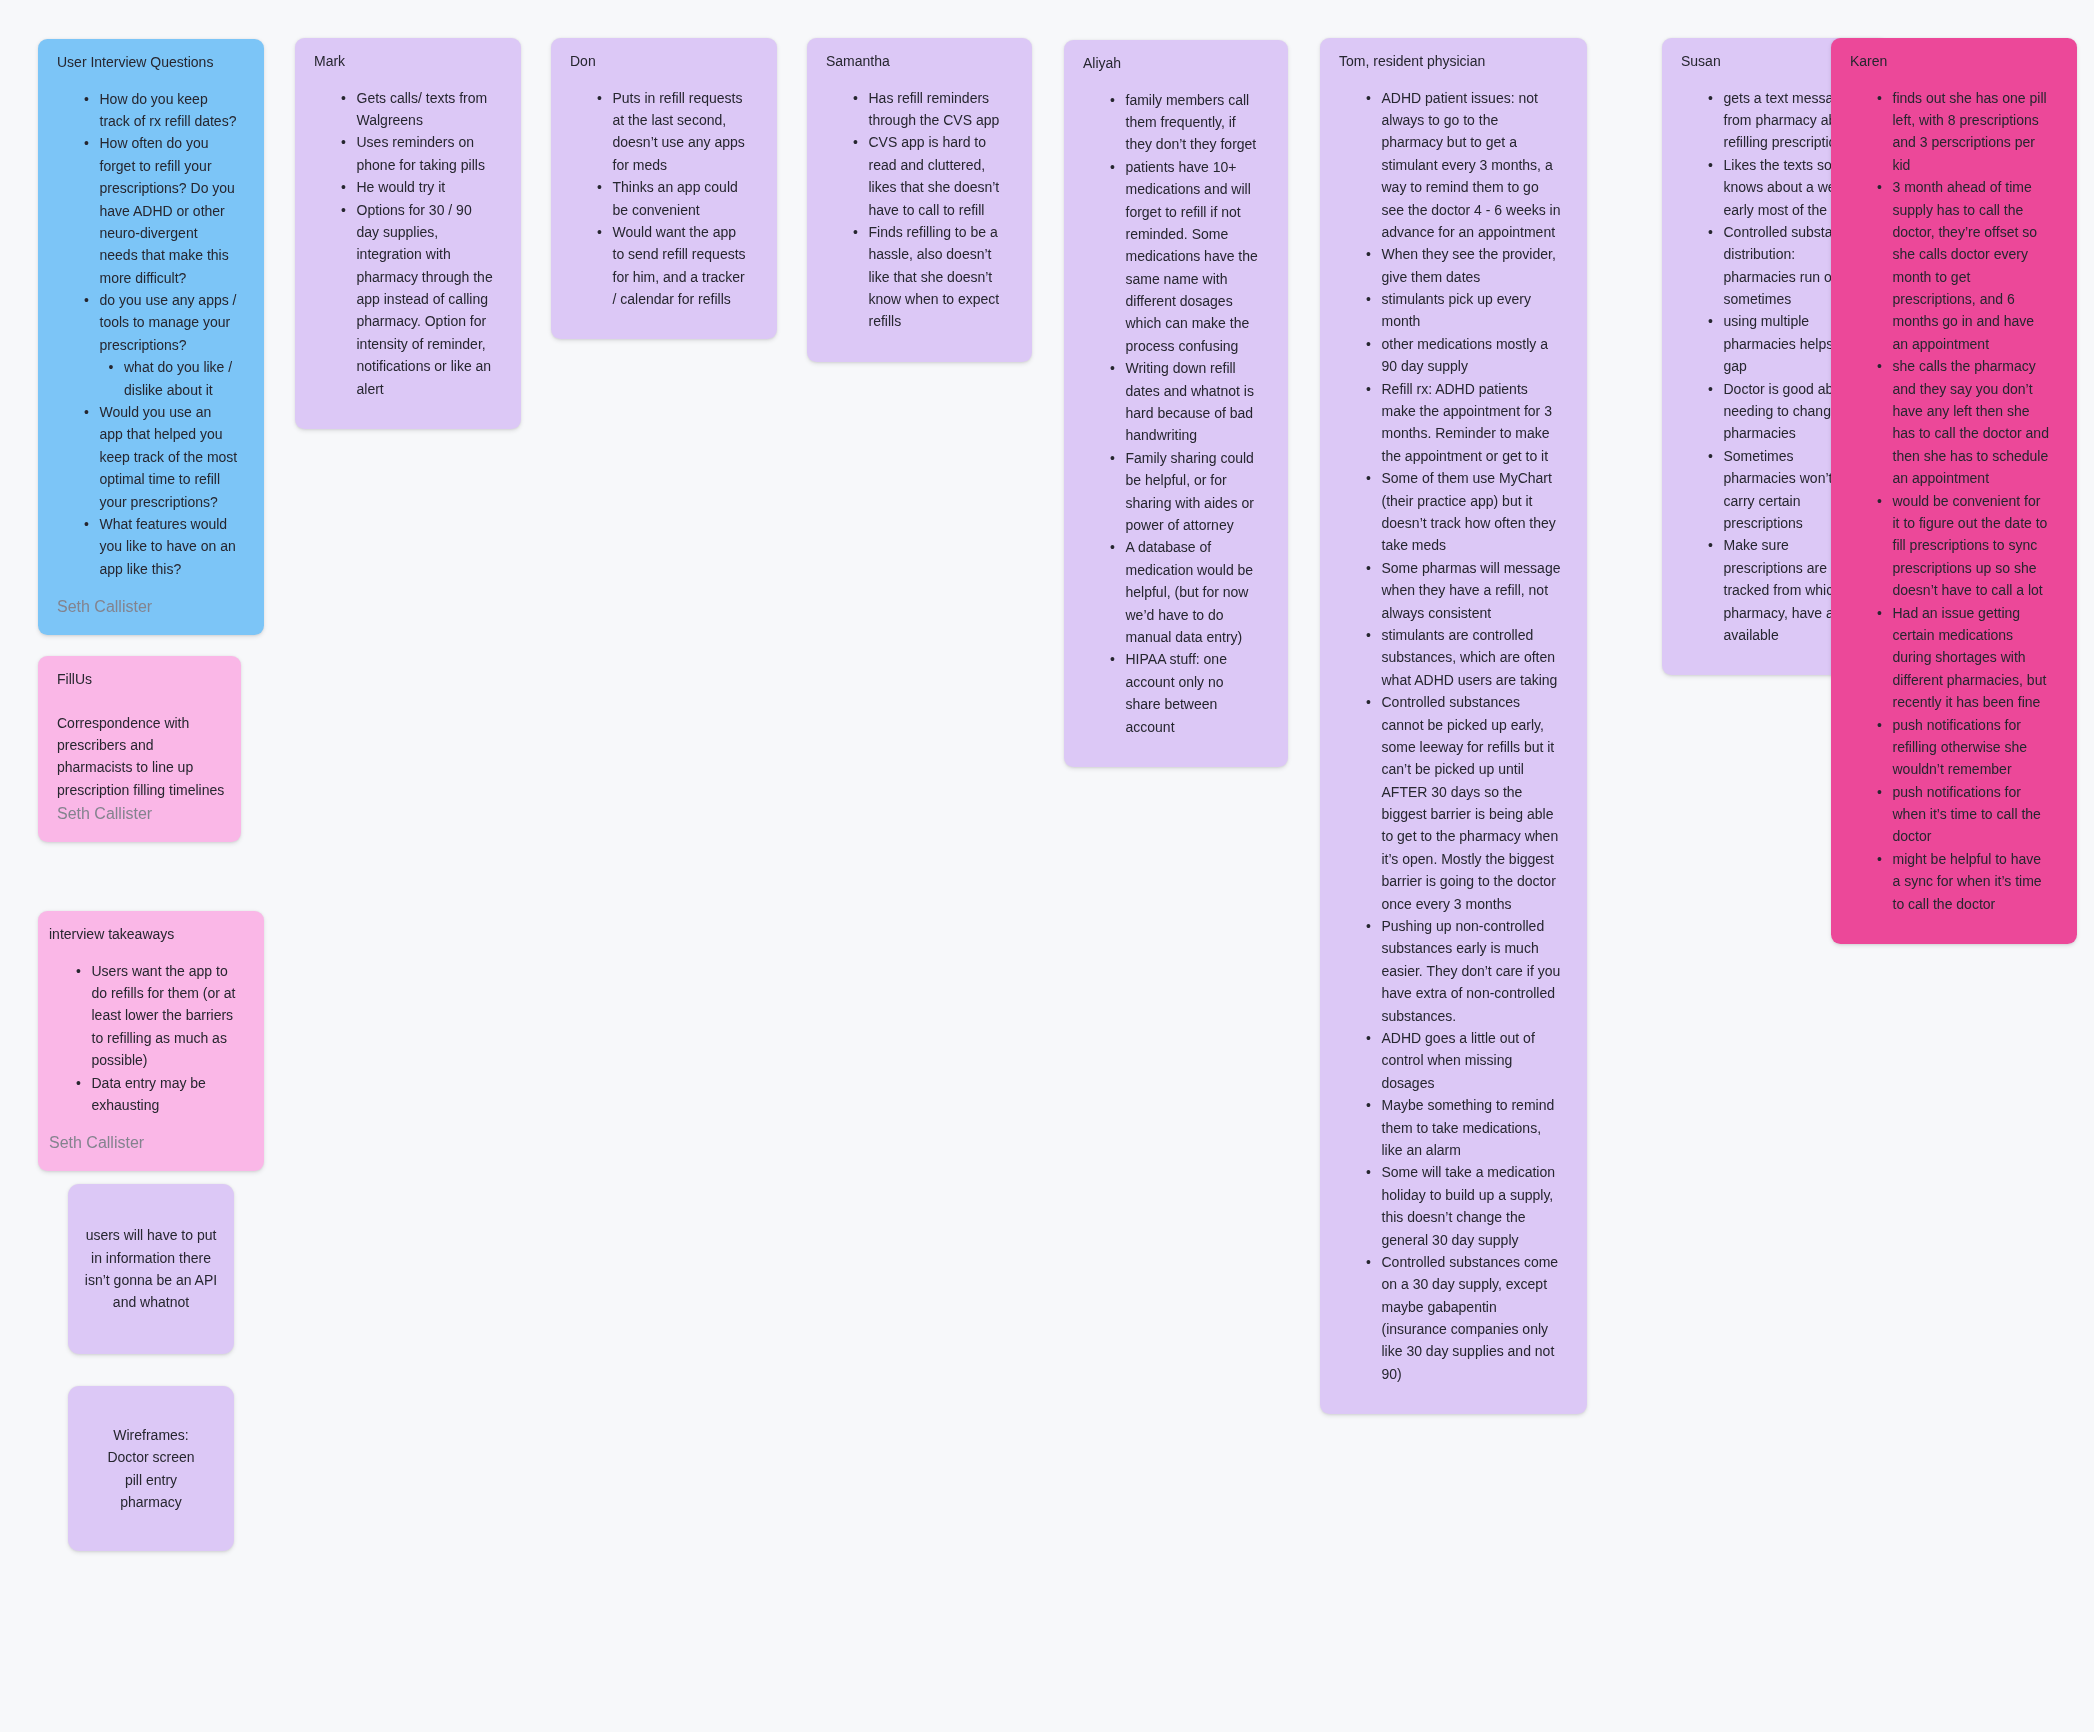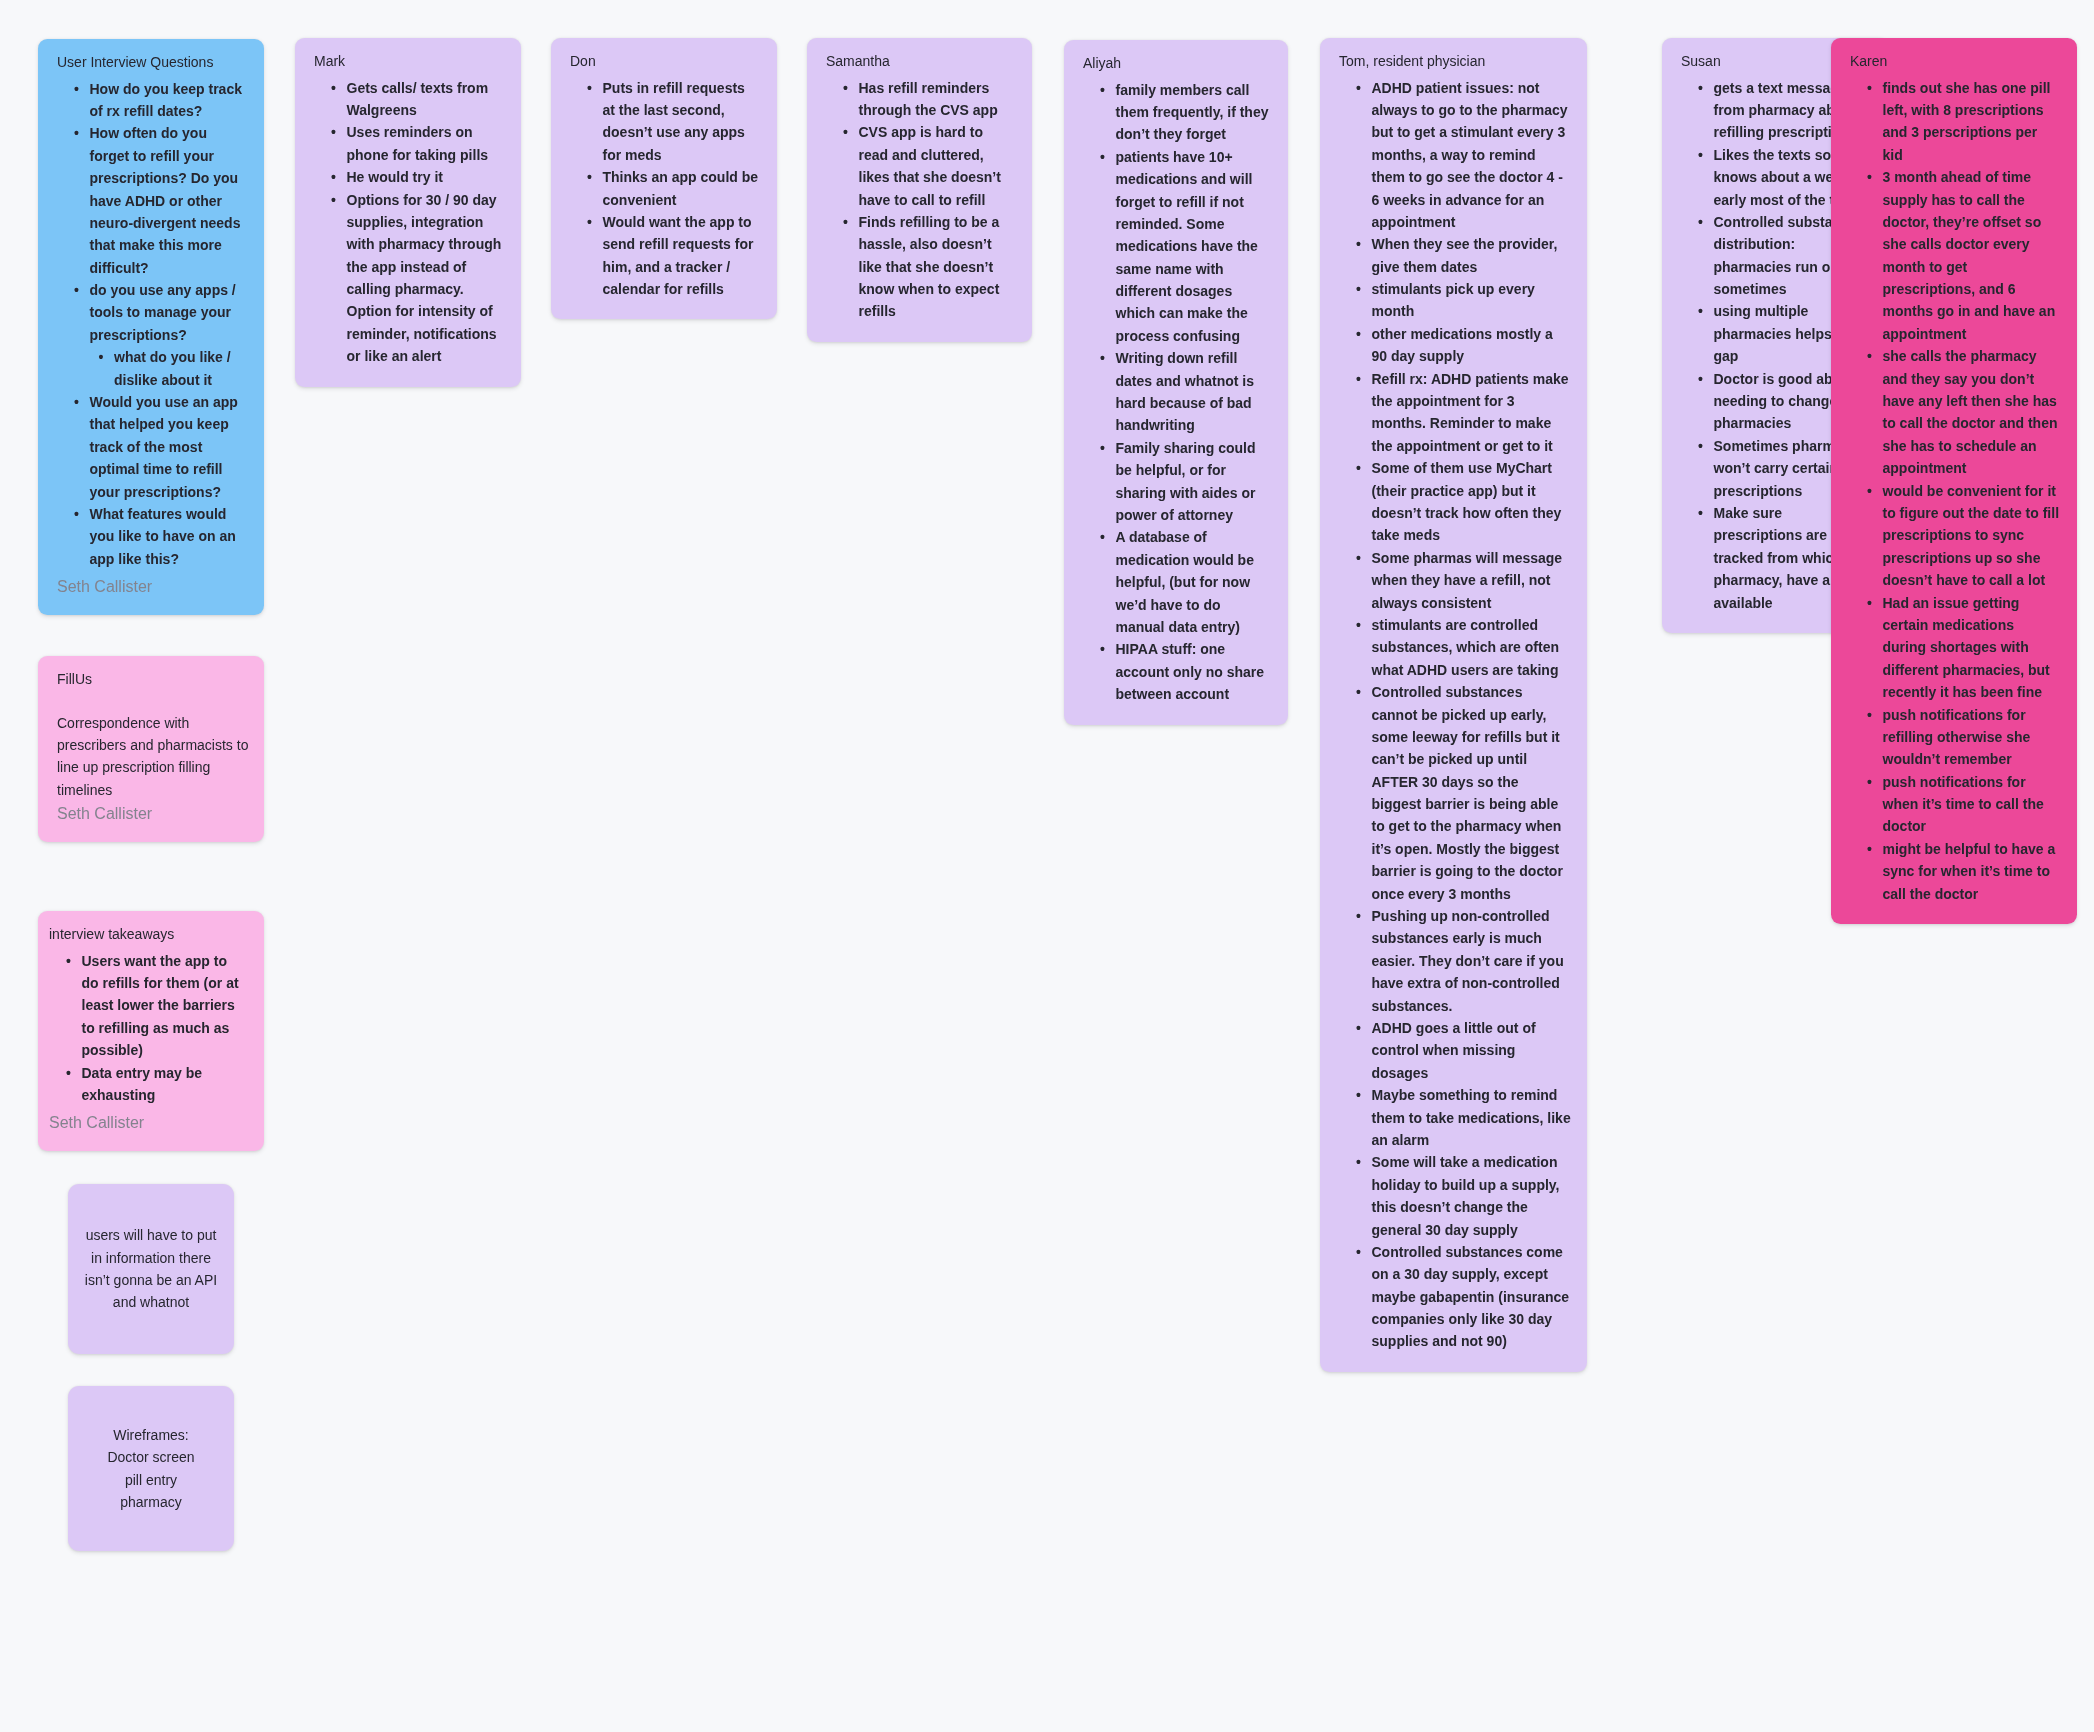--- a/index.html
+++ b/index.html
@@ -13,21 +13,21 @@
   }
   .note {
     position: absolute;
     border-radius: 9.4px;
     box-shadow: 0 1.9px 4.7px rgba(0,0,0,0.10), 0 0.9px 1.9px rgba(0,0,0,0.06);
     padding: 12.2px 12.2px 15px 19px;
     font-size: 14px;
     line-height: 1.6;
   }
   .note-title { font-size: 14px; }
-  ul.bullets { list-style: none; margin: 4px; padding: 0 0 0 7.5px; font-weight: bold; }
+  ul.bullets { list-style: none; margin: 14px; padding: 0 0 0 7.5px; }
   ul.bullets li { position: relative; padding-left: 21px; }
   ul.bullets li::before { content: "\2022"; position: absolute; left: 5.6px; }
   ul.bullets li.sub { margin-left: 24.5px; }
   .author { color: #83838e; font-size: 16px; }
   .body-text { margin-top: 21px; }
   .small-note {
     display: flex; flex-direction: column;
     align-items: center; justify-content: center;
     text-align: center;
     padding: 13px 15px;
@@ -43,21 +43,21 @@
       <li>How do you keep track of rx refill dates?</li>
       <li>How often do you forget to refill your prescriptions? Do you have ADHD or other neuro-divergent needs that make this more difficult?</li>
       <li>do you use any apps / tools to manage your prescriptions?</li>
       <li class="sub">what do you like / dislike about it</li>
       <li>Would you use an app that helped you keep track of the most optimal time to refill your prescriptions?</li>
       <li>What features would you like to have on an app like this?</li>
     </ul>
   <div class="author">Seth Callister</div>
 </div>
 
-<div class="note" style="left: 38px; top: 656px; width: 226px; background: rgb(250, 183, 231);">
+<div class="note" style="left: 38px; top: 656px; width: 203px; background: rgb(250, 183, 231);">
   <div class="note-title">FillUs</div>
   <div class="body-text">Correspondence with prescribers and pharmacists to line up prescription filling timelines</div>
   <div class="author">Seth Callister</div>
 </div>
 
 <div class="note" style="left: 38px; top: 911px; width: 226px; background: rgb(250, 183, 231); padding-left: 11px;">
   <div class="note-title">interview takeaways</div>
   <ul class="bullets">
       <li>Users want the app to do refills for them (or at least lower the barriers to refilling as much as possible)</li>
       <li>Data entry may be exhausting</li>

